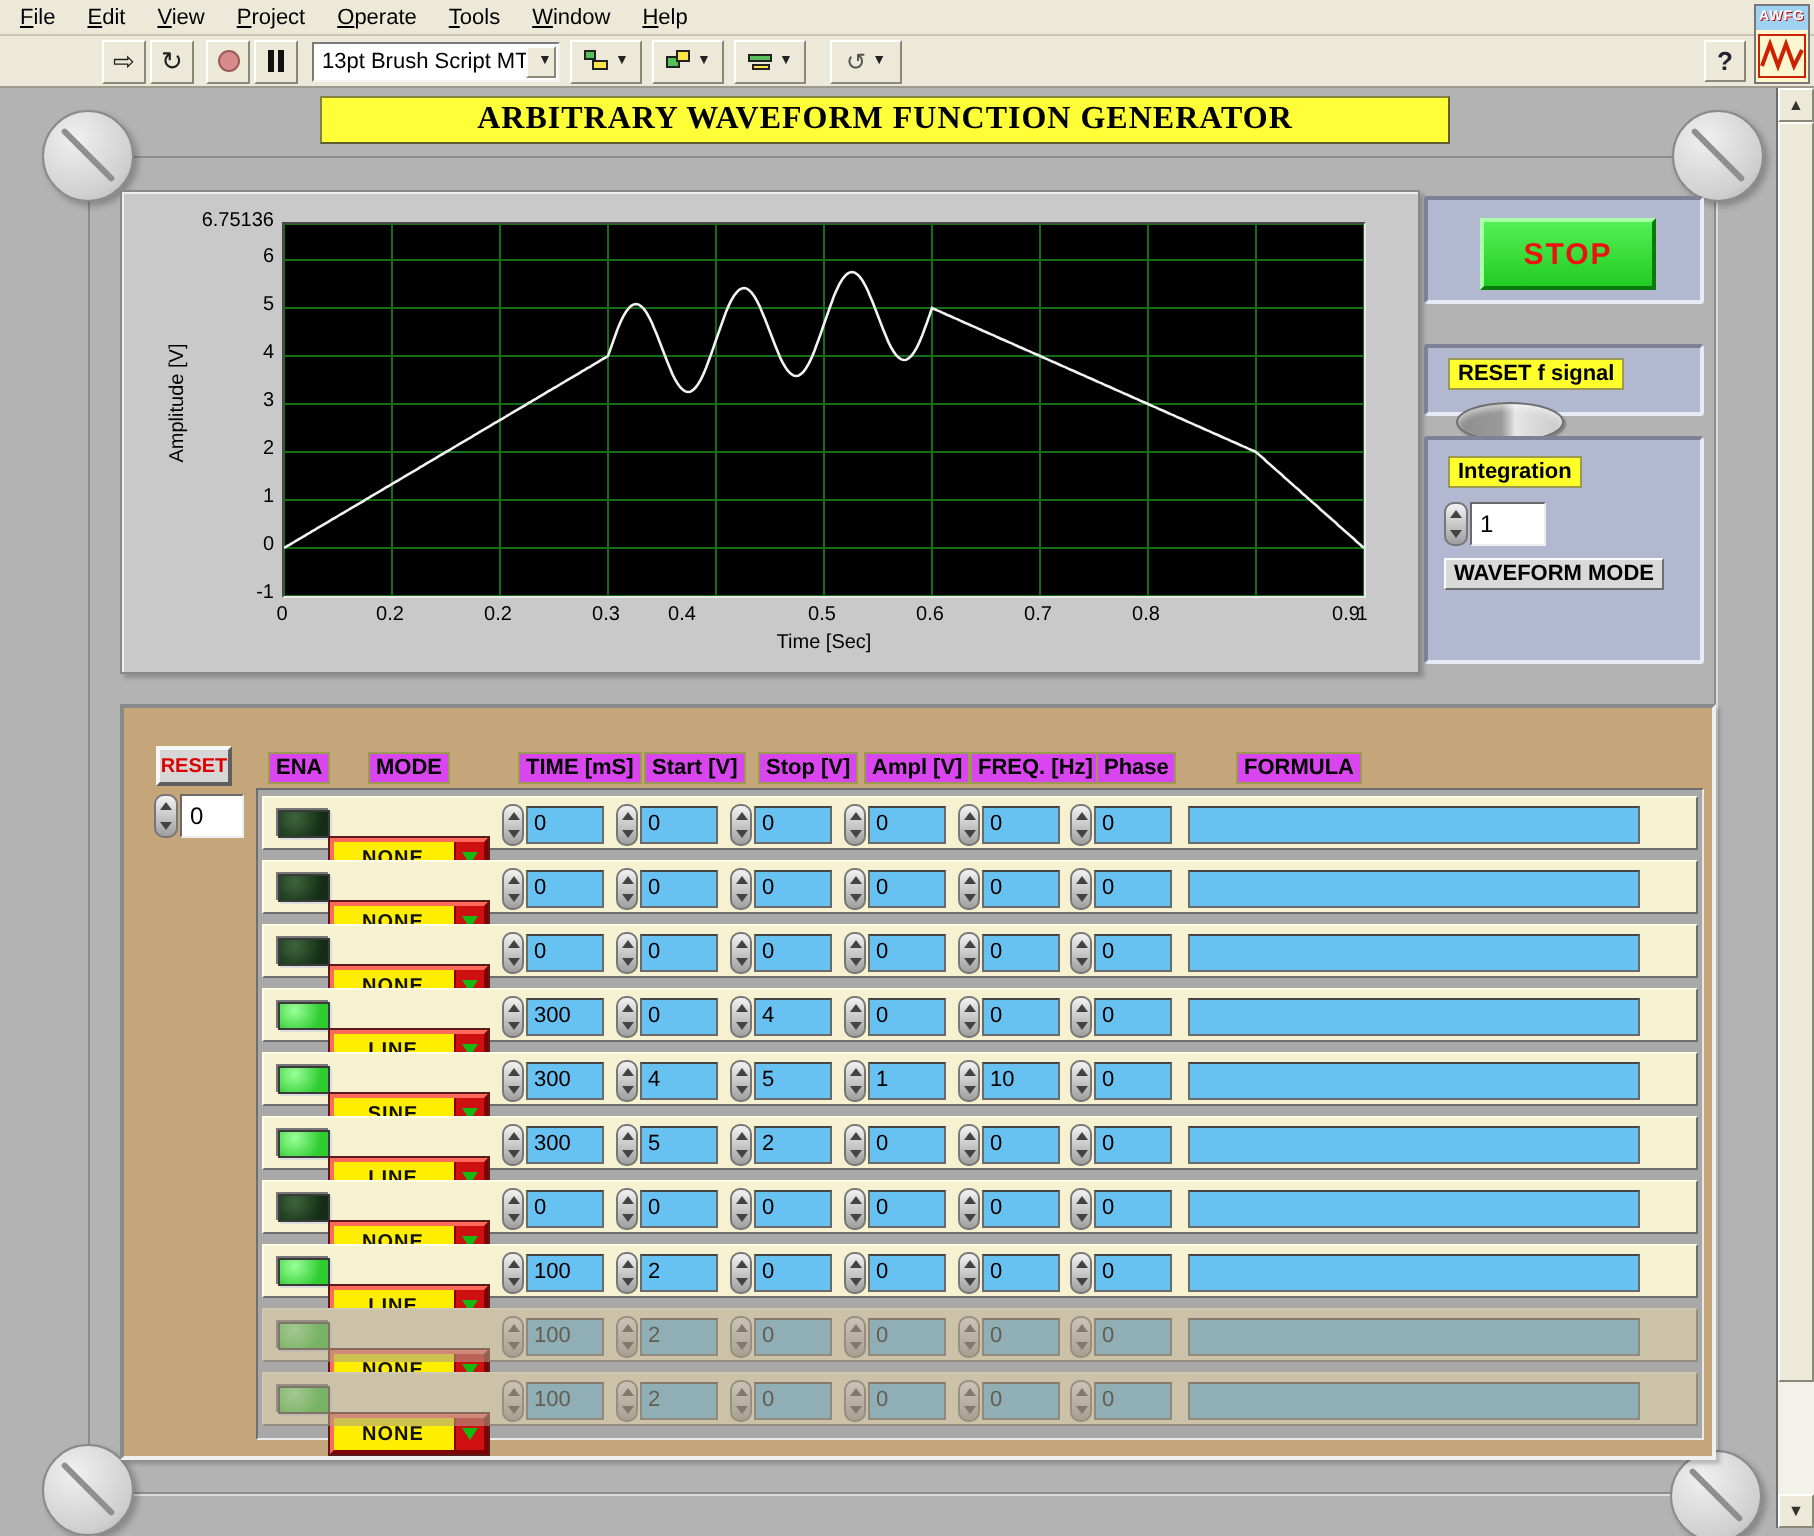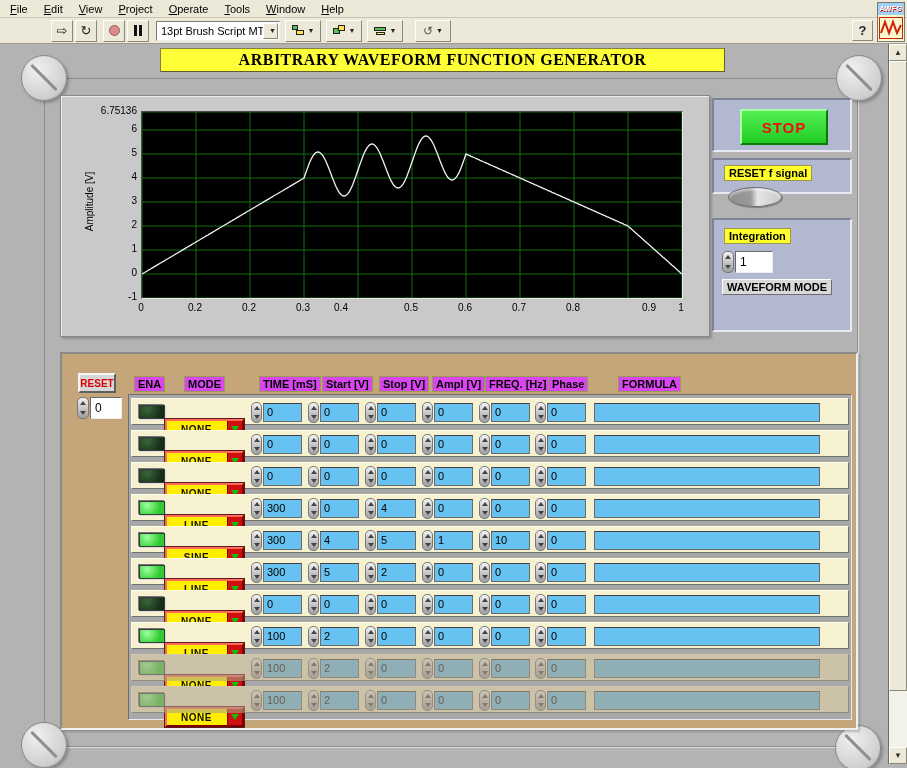--- a/index.html
+++ b/index.html
@@ -54,21 +54,21 @@
   .ytick { position:absolute; left:0; width:76px; text-align:right; font-size:10px; color:#000; }
   .xticks { position:absolute; left:80px; top:206px; width:542px; height:12px; }
   .xtick { position:absolute; transform:translateX(-50%); font-size:10px; color:#000; }
   .ylab { position:absolute; left:-12px; top:100px; transform:rotate(-90deg); transform-origin:center; font-size:10px; color:#000; width:80px; text-align:center; }
   .xlab { position:absolute; left:80px; top:220px; width:542px; text-align:center; font-size:10px; color:#000; }
 
   
   .cbox { position:absolute; left:712px; width:140px; background:#b2b8cf; border:2px solid; border-color:#7d8296 #e7eaf4 #e7eaf4 #7d8296; border-radius:2px; z-index:6; }
   .stop-box { top:98px; height:54px; }
   .stop-btn { position:absolute; left:26px; top:9px; width:88px; height:36px; background:linear-gradient(180deg,#54ef54,#22cc22); border:2px solid; border-color:#a8ffa8 #0a7a0a #0a7a0a #a8ffa8; color:#ee1111; font-weight:bold; font-size:15px; letter-spacing:1px; display:flex; align-items:center; justify-content:center; }
-  .reset-box { top:158px; height:36px; }
+  .reset-box { top:172px; height:36px; }
   .ylabel-chip { display:inline-block; background:#ffff2b; border:1px solid #9a9a50; font-weight:bold; font-size:11px; padding:1px 4px; color:#000; }
   .reset-box .ylabel-chip { position:absolute; left:10px; top:5px; }
   .slide-switch { position:absolute; left:14px; top:27px; width:54px; height:20px; border-radius:50%; border:1px solid #6f6f6f; background:linear-gradient(90deg,#8d8d8d 0%,#9a9a9a 42%,#e6e6e6 55%,#c9c9c9 100%); box-shadow:inset 0 2px 3px rgba(255,255,255,0.55), 1px 1px 1px rgba(0,0,0,0.3); }
   .integ-box { top:218px; height:114px; }
   .integ-box .ylabel-chip { position:absolute; left:10px; top:8px; }
   .num-ctl { position:absolute; display:flex; }
   .integ-num { left:8px; top:31px; }
   .spinner { width:12px; height:22px; display:flex; flex-direction:column; border:1px solid #777; border-radius:5px; overflow:hidden; background:linear-gradient(180deg,#f2f2f2,#9f9f9f); }
   .spin-half { flex:1; display:flex; align-items:center; justify-content:center; }
   .spin-up::after { content:""; border-left:3px solid transparent; border-right:3px solid transparent; border-bottom:4px solid #444; }
@@ -242,23 +242,24 @@
   <div class="xticks">
       <div class="xtick" style="left: 0px;">0</div>
       <div class="xtick" style="left: 54px;">0.2</div>
       <div class="xtick" style="left: 108px;">0.2</div>
       <div class="xtick" style="left: 162px;">0.3</div>
       <div class="xtick" style="left: 200px; text-align: center;">0.4</div>
       <div class="xtick" style="left: 270px;">0.5</div>
       <div class="xtick" style="left: 324px;">0.6</div>
       <div class="xtick" style="left: 378px;">0.7</div>
       <div class="xtick" style="left: 432px;">0.8</div>
-      <div class="xtick" style="left: 486px; padding-left: 44px;">0.9</div>
+      <div class="xtick" style="left: 510px; padding-left: 44px;">0.9</div>
       <div class="xtick" style="left: 540px;">1</div>
     </div>
+  <div class="xlab">Time [Sec]</div>
 </div>
 
 <div class="cbox stop-box">
   <div class="stop-btn">STOP</div>
 </div>
 
 <div class="cbox reset-box">
   <span class="ylabel-chip">RESET f signal</span>
   <div class="slide-switch"></div>
 </div>

